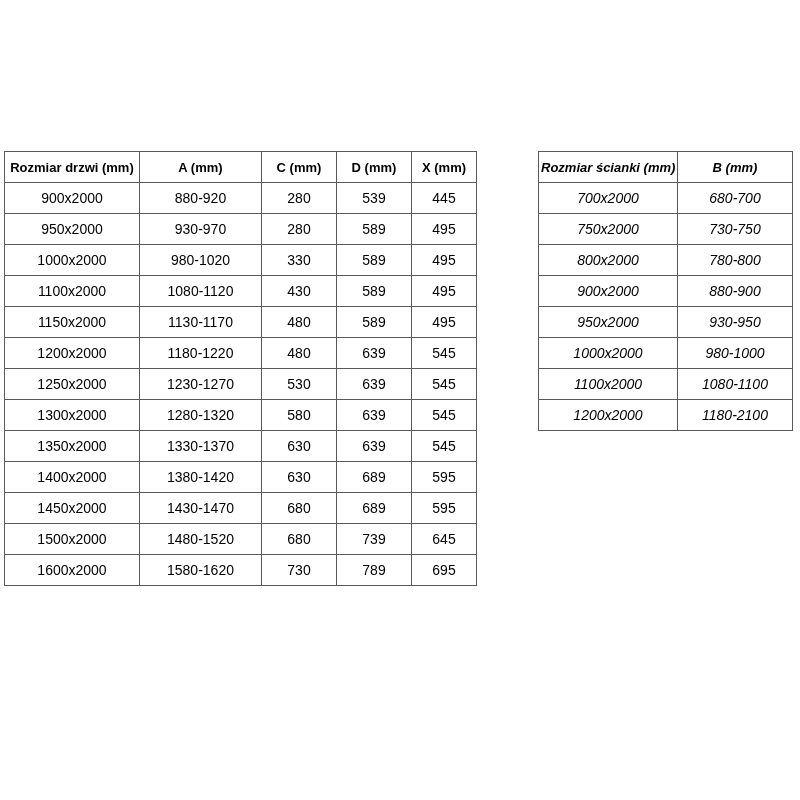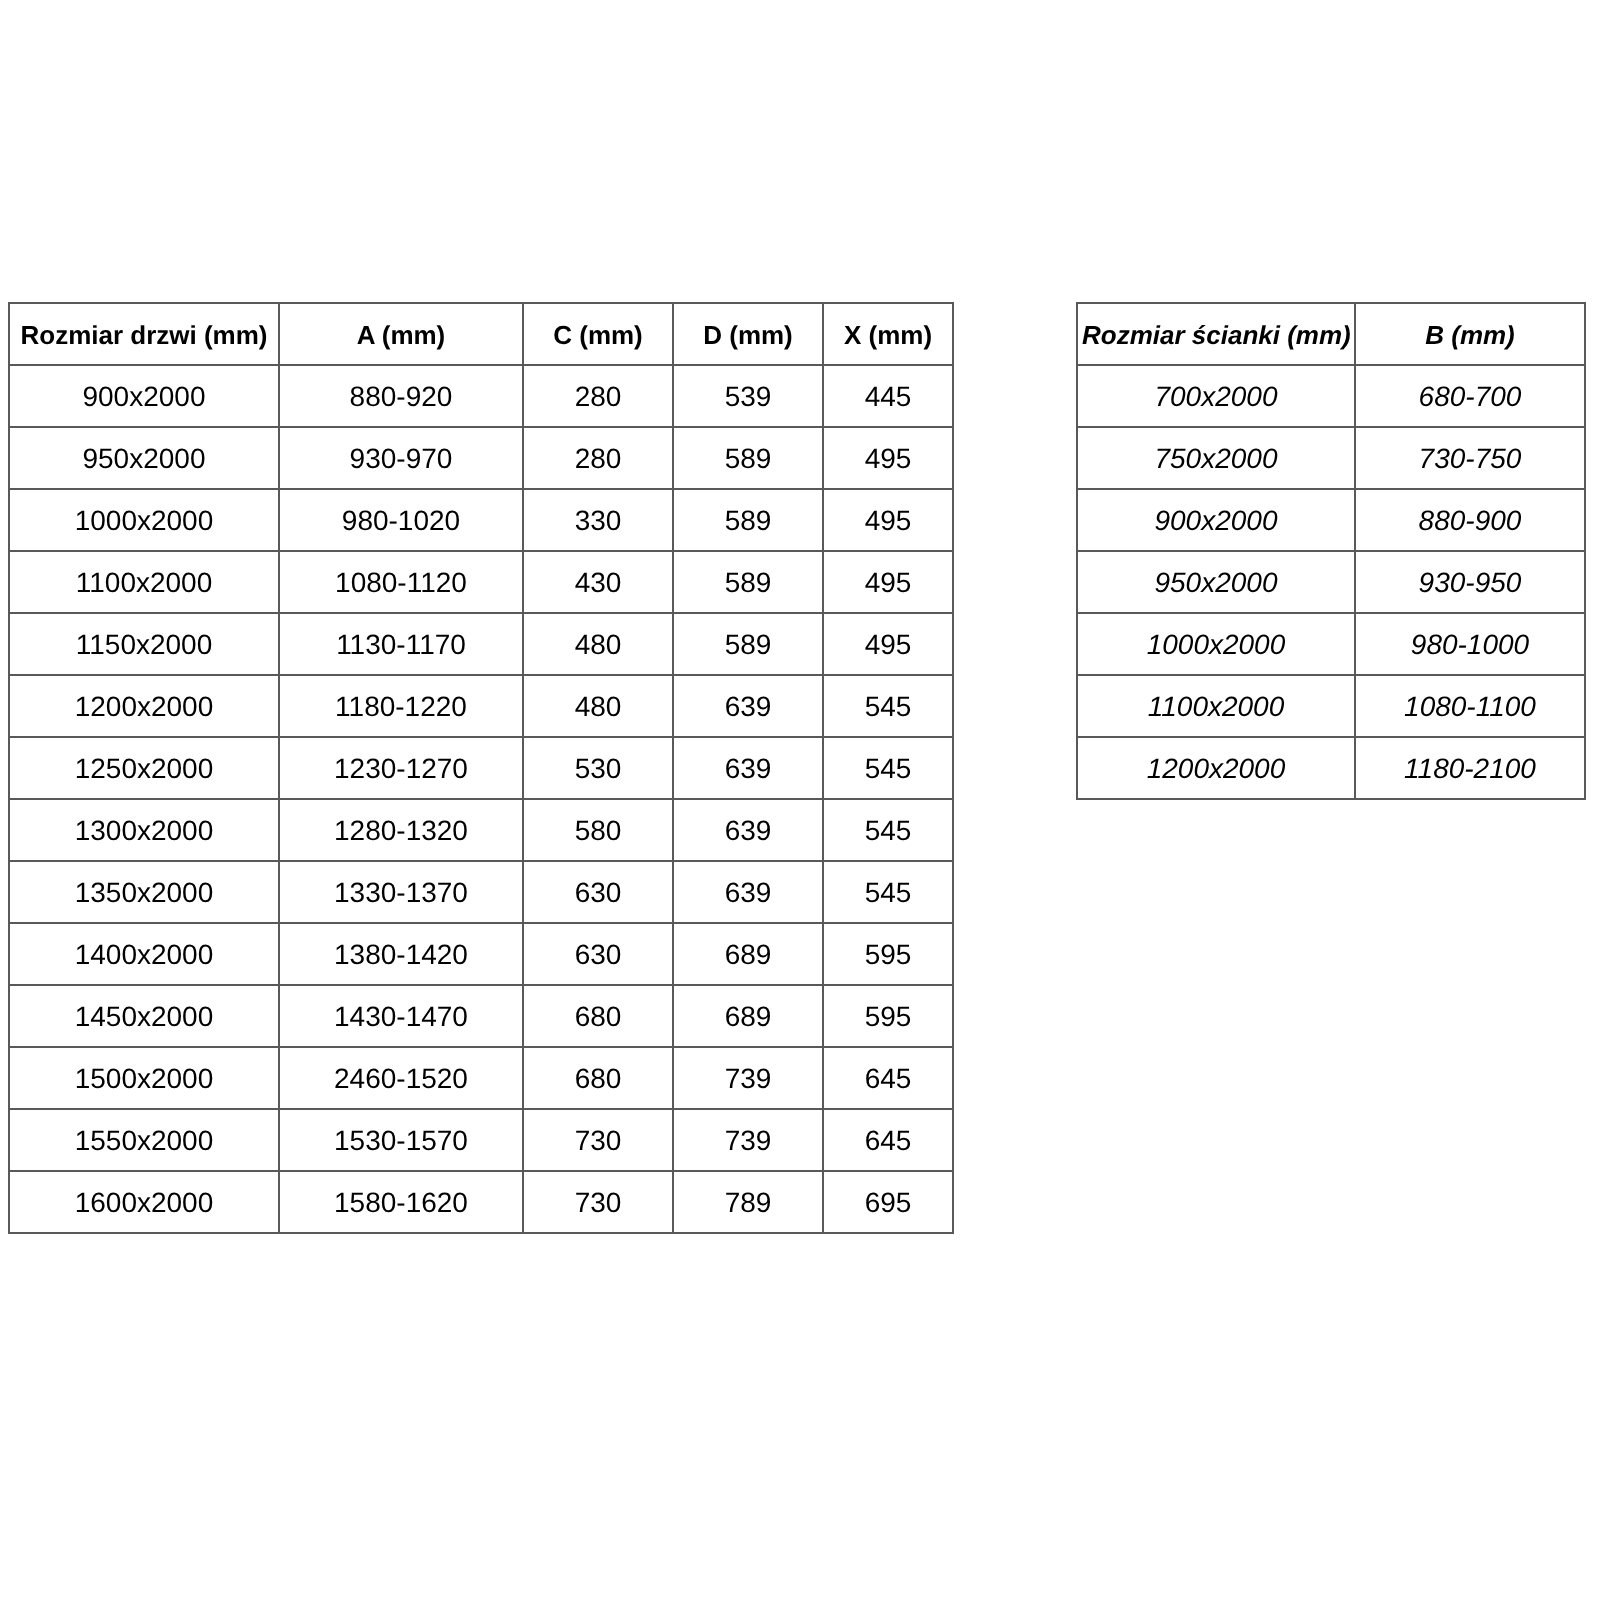--- a/index.html
+++ b/index.html
@@ -147,29 +147,22 @@
         </tr>
         <tr>
           <td>1450x2000</td>
           <td>1430-1470</td>
           <td>680</td>
           <td>689</td>
           <td>595</td>
         </tr>
         <tr>
           <td>1500x2000</td>
-          <td>2460-1520</td>
+          <td>1480-1520</td>
           <td>680</td>
-          <td>739</td>
-          <td>645</td>
-        </tr>
-        <tr>
-          <td>1550x2000</td>
-          <td>1530-1570</td>
-          <td>730</td>
           <td>739</td>
           <td>645</td>
         </tr>
         <tr>
           <td>1600x2000</td>
           <td>1580-1620</td>
           <td>730</td>
           <td>789</td>
           <td>695</td>
         </tr>
@@ -190,20 +183,24 @@
     <tbody>
         <tr>
           <td>700x2000</td>
           <td>680-700</td>
         </tr>
         <tr>
           <td>750x2000</td>
           <td>730-750</td>
         </tr>
         <tr>
+          <td>800x2000</td>
+          <td>780-800</td>
+        </tr>
+        <tr>
           <td>900x2000</td>
           <td>880-900</td>
         </tr>
         <tr>
           <td>950x2000</td>
           <td>930-950</td>
         </tr>
         <tr>
           <td>1000x2000</td>
           <td>980-1000</td>

